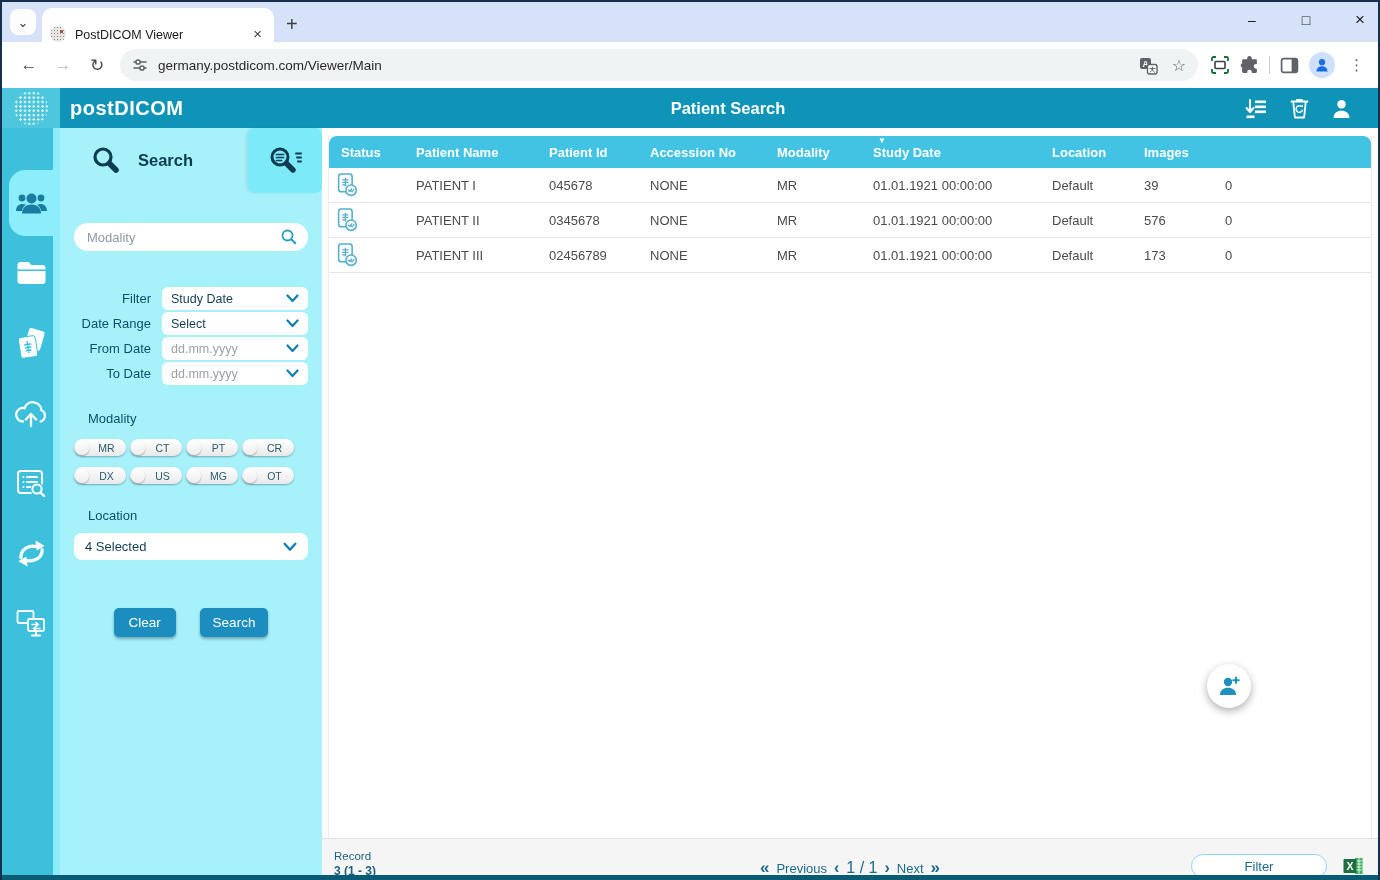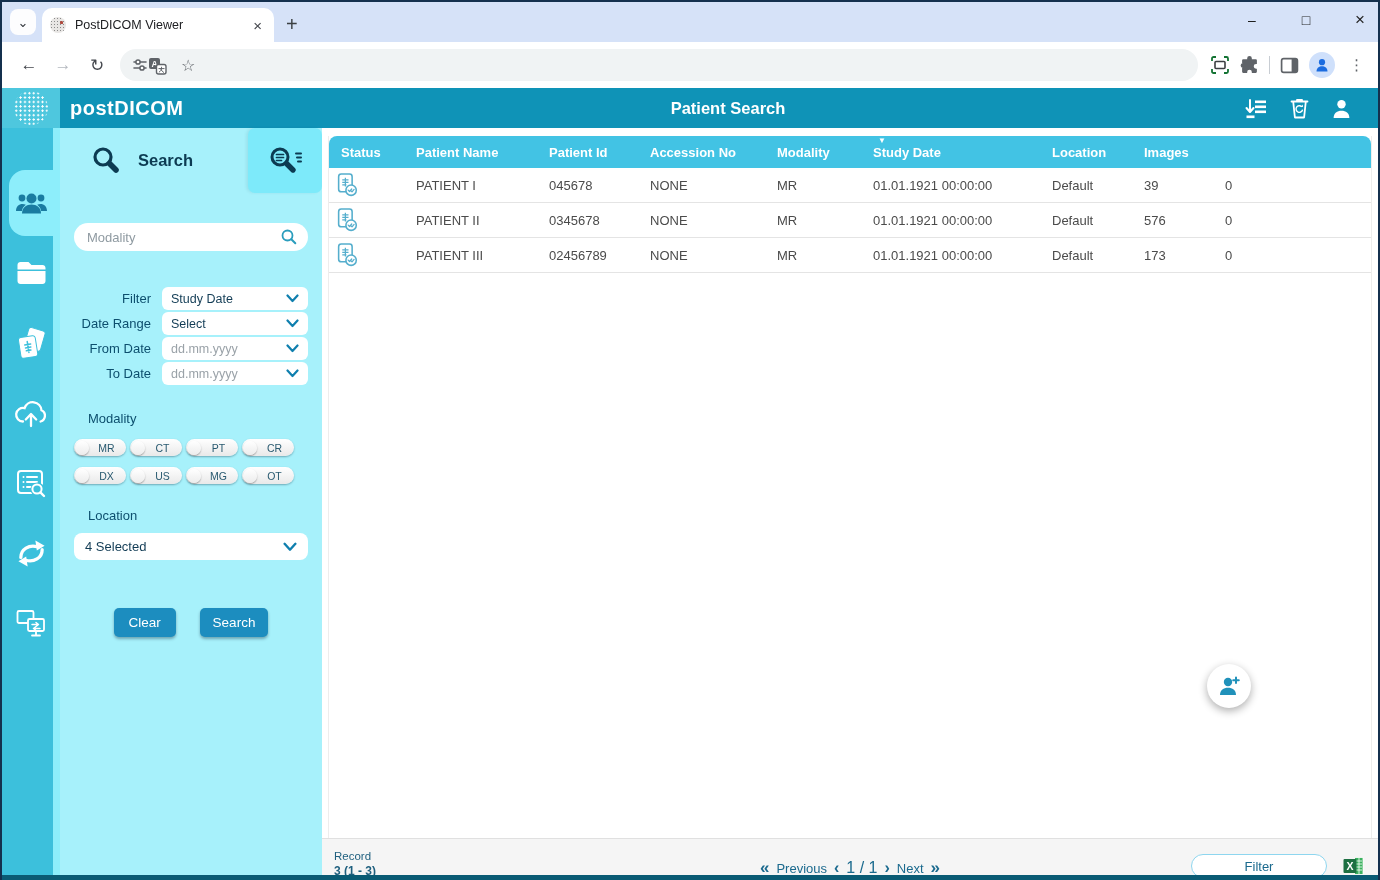--- a/index.html
+++ b/index.html
@@ -7,21 +7,21 @@
   *{box-sizing:border-box;}
   .window{
     position:relative;width:1380px;height:880px;background:#fff;
     font-family:"Liberation Sans",sans-serif;overflow:hidden;
     border:2px solid #14304e;border-bottom:none;
   }
   
   .tabstrip{height:40px;background:#d6e2f8;display:flex;align-items:flex-end;position:relative;}
   .tab-search-btn{width:26px;height:26px;margin:0 6px 7px 8px;border-radius:8px;background:#fdfdfe;
     display:flex;align-items:center;justify-content:center;color:#30343a;font-size:13px;cursor:pointer;}
-  .tab{width:232px;height:34px;background:#fff;border-radius:10px 10px 0 0;display:flex;align-items:center;padding:0 8px;}
+  .tab{width:232px;height:34px;background:#fff;border-radius:10px 10px 0 0;display:flex;align-items:flex-end;padding:0 8px;}
   .favicon{width:16px;height:16px;border-radius:50%;background-color:#e8e6e4;flex:0 0 16px;
     background-image:radial-gradient(circle at 72% 35%, #b04a3e 0 1.3px, transparent 1.8px),radial-gradient(#8a8a8a 0.9px, transparent 1px);
     background-size:100% 100%,3px 3px;}
   .tab-title{font-size:12.5px;color:#202124;margin-left:9px;flex:1;white-space:nowrap;overflow:hidden;}
   .tab-close{color:#44474d;font-size:15px;padding:0 4px;cursor:pointer;}
   .newtab{color:#3c4043;font-size:20px;margin:0 0 8px 12px;cursor:pointer;line-height:1;}
   .win-controls{position:absolute;right:8px;top:8px;display:flex;align-items:center;gap:34px;color:#1f1f1f;}
   .win-controls span{font-size:14px;cursor:pointer;width:20px;text-align:center;}
   .toolbar{height:46px;background:#fff;display:flex;align-items:center;padding:0 10px;}
   .nav-ico{font-size:17px;color:#45484e;width:34px;text-align:center;cursor:pointer;}
@@ -129,20 +129,21 @@
     <span class="nav-ico disabled">→</span>
     <span class="nav-ico">↻</span>
     <div class="omnibox">
       <span style="display:flex">
         <svg width="16" height="16" viewBox="0 0 16 16">
             <path d="M2 5h12M2 11h12" stroke="#5f6368" stroke-width="1.6" stroke-linecap="round"></path>
             <circle cx="6" cy="5" r="2.1" fill="#fff" stroke="#5f6368" stroke-width="1.5"></circle>
             <circle cx="10" cy="11" r="2.1" fill="#fff" stroke="#5f6368" stroke-width="1.5"></circle>
           </svg>
       </span>
+      <span class="url-text">germany.postdicom.com/Viewer/Main</span>
       <span style="display:flex;margin-right:14px">
         <svg width="19" height="19" viewBox="0 0 19 19">
             <rect x="1" y="2" width="11" height="11" rx="2" fill="#5f6368"></rect>
             <text x="6.5" y="10.8" font-size="8.5" fill="#fff" text-anchor="middle" font-weight="bold">A</text>
             <rect x="8.5" y="8.5" width="9.5" height="9.5" rx="2" fill="#fff" stroke="#5f6368" stroke-width="1.4"></rect>
             <path d="M10.5 12.6h6M13.5 10.8v1.1c0 2.2-1.2 3.6-2.6 4.3M12.9 12.8c.5 1.7 1.6 3 3 3.7" stroke="#5f6368" stroke-width="1" fill="none"></path>
           </svg>
       </span>
       <span style="font-size:16px;color:#5f6368;cursor:pointer">☆</span>
     </div>

